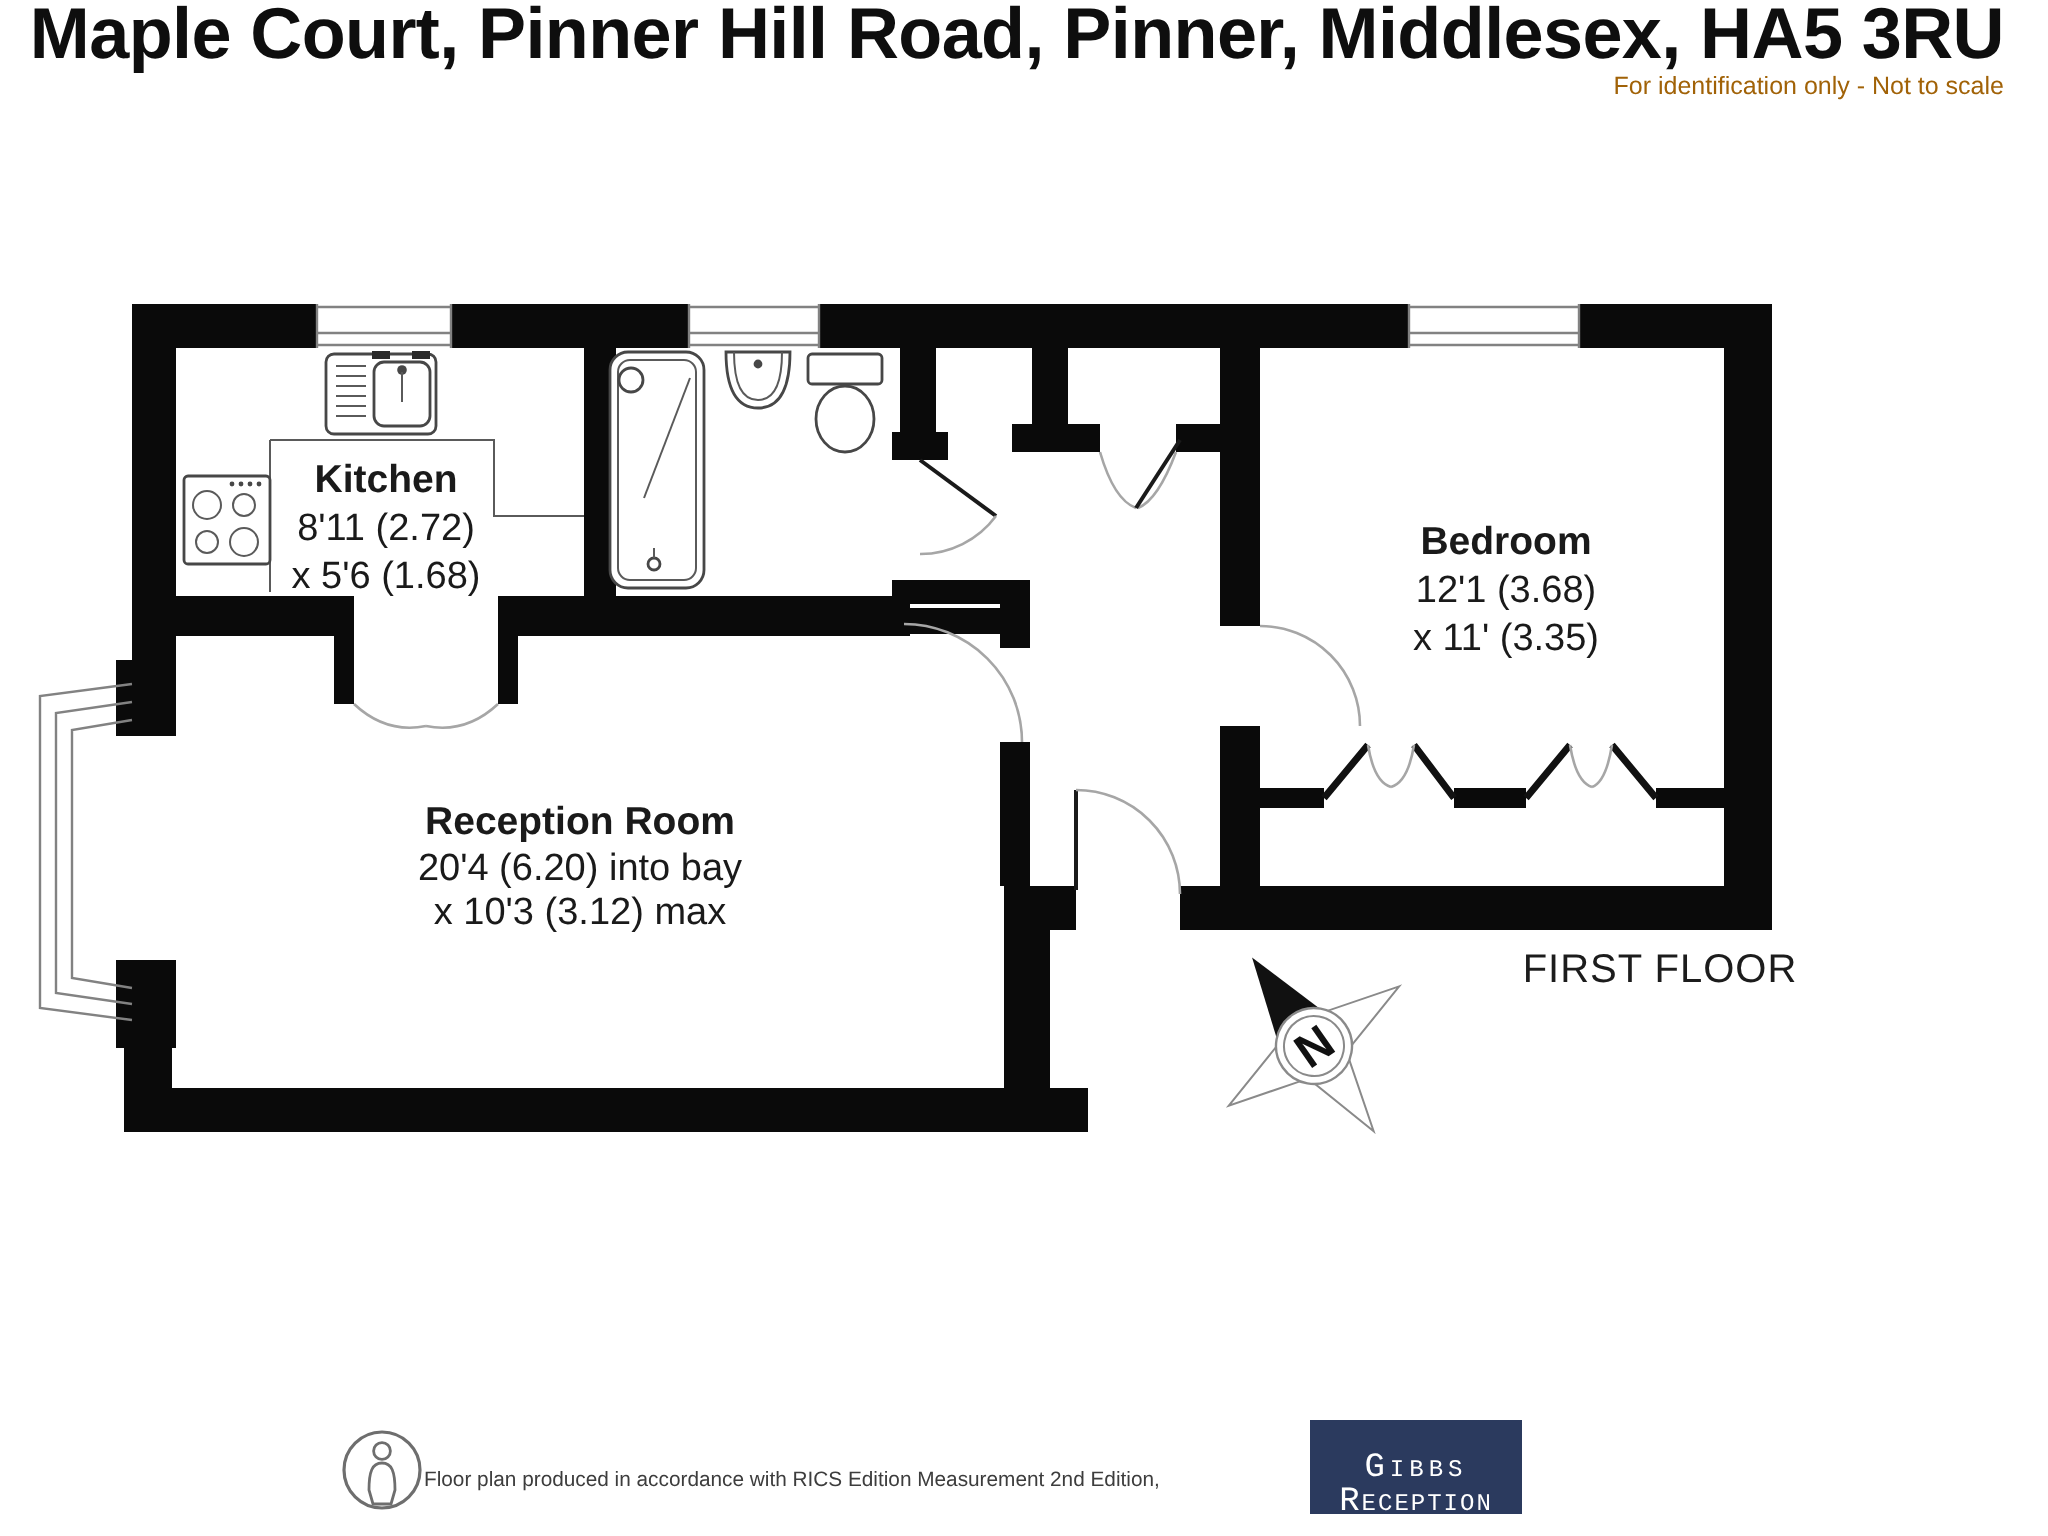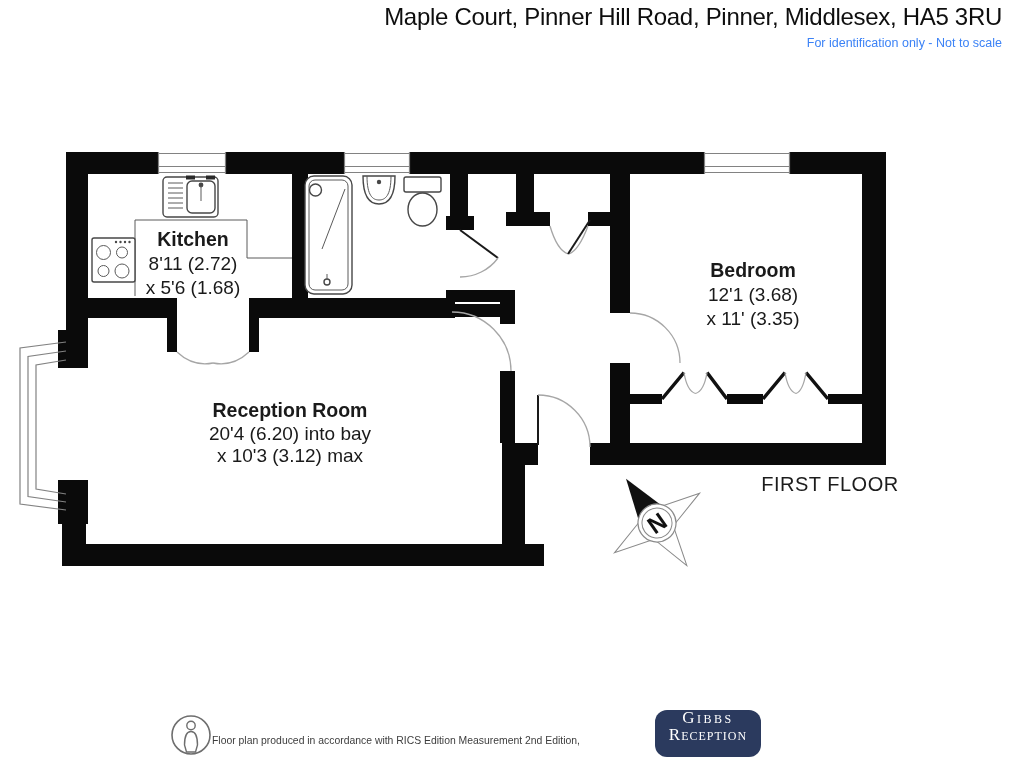--- a/index.html
+++ b/index.html
@@ -2,29 +2,29 @@
 <html><head>
 <meta charset="utf-8">
 <style>
   html,body{margin:0;padding:0;}
   body{
     width:1024px;height:768px;position:relative;background:#ffffff;
     font-family:"Liberation Sans", sans-serif;overflow:hidden;color:#1c1c1c;
   }
   .plan-svg{position:absolute;left:0;top:0;}
   .hdr{position:absolute;top:1px;right:22px;text-align:right;}
-  .hdr-title{font-size:24px;font-weight:400;letter-spacing:-0.3px;line-height:32px;color:#0e0e0e;}
+  .hdr-title{font-size:36px;font-weight:700;letter-spacing:-0.3px;line-height:32px;color:#0e0e0e;}
   .hdr-area{font-size:16.5px;font-weight:700;margin-top:5px;color:#111;}
-  .hdr-note{font-size:12.5px;font-weight:400;margin-top:3px;color:#3b82f6;}
+  .hdr-note{font-size:12.5px;font-weight:400;margin-top:3px;color:#a16207;}
   .ftr-icon{position:absolute;left:169px;top:708px;}
   .ftr-text{position:absolute;left:212px;top:709px;font-size:10.4px;line-height:12.8px;color:#3d3d3d;white-space:pre-wrap;}
   .logo{
     position:absolute;left:655px;top:710px;width:106px;height:47px;background:#2b3a5e;
-    color:#ffffff;text-align:center;font-family:Liberation Serif, serif;font-variant:small-caps;
-    box-sizing:border-box;padding-top:0;border-radius:12px;
+    color:#ffffff;text-align:center;font-family:Liberation Mono, monospace;font-variant:small-caps;
+    box-sizing:border-box;padding-top:17px;
   }
   .logo-l1{font-size:17px;letter-spacing:2.5px;line-height:16px;}
   .logo-l2{font-size:17px;letter-spacing:1px;line-height:17px;}
   .room-name{font-size:19.5px;font-weight:600;fill:#1a1a1a;}
   .room-dim{font-size:19px;font-weight:400;fill:#1a1a1a;}
   .floor-label{font-size:20px;font-weight:400;fill:#1c1c1c;letter-spacing:0.5px;}
   .wall{fill:#0a0a0a;stroke:none;}
   .win{stroke:#828282;stroke-width:1.2;fill:none;}
   .arc{stroke:#a6a6a6;stroke-width:1.3;fill:none;}
   .leaf{stroke:#1a1a1a;stroke-width:2;fill:none;}

